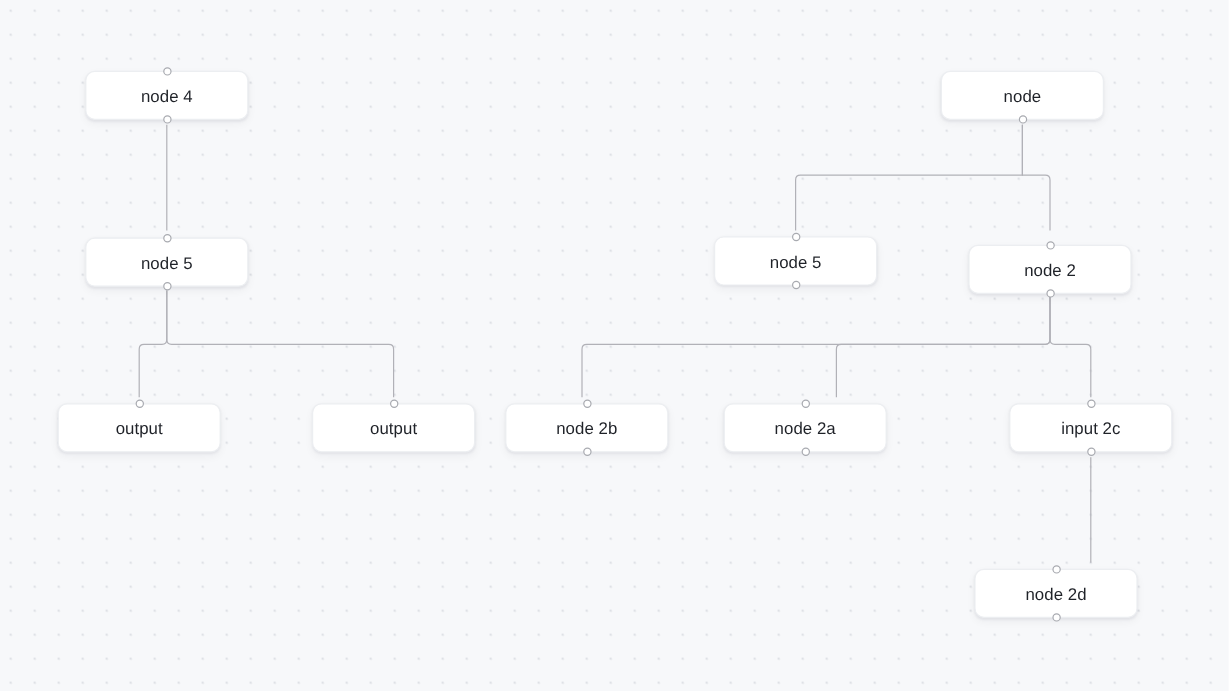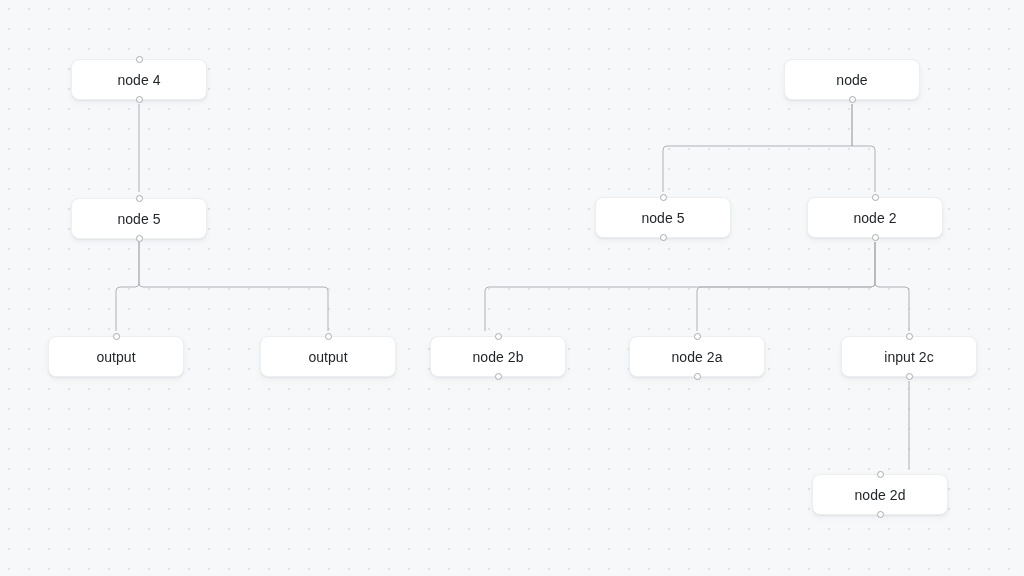--- a/index.html
+++ b/index.html
@@ -109,39 +109,39 @@
       <div class="rf-node" style="left: 71px; top: 198px; width: 136px; height: 41px;">
         <div class="rf-handle top"></div>
         <span class="rf-node-label">node 5</span>
         <div class="rf-handle bottom"></div>
       </div>
       <div class="rf-node" style="left: 595px; top: 197px; width: 136px; height: 41px;">
         <div class="rf-handle top"></div>
         <span class="rf-node-label">node 5</span>
         <div class="rf-handle bottom"></div>
       </div>
-      <div class="rf-node" style="left: 807px; top: 197px; width: 136px; height: 41px;">
+      <div class="rf-node" style="left: 807px; top: 204px; width: 136px; height: 41px;">
         <div class="rf-handle top"></div>
         <span class="rf-node-label">node 2</span>
         <div class="rf-handle bottom"></div>
       </div>
       <div class="rf-node" style="left: 48px; top: 336px; width: 136px; height: 41px;">
         <div class="rf-handle top"></div>
         <span class="rf-node-label">output</span>
       </div>
       <div class="rf-node" style="left: 260px; top: 336px; width: 136px; height: 41px;">
         <div class="rf-handle top"></div>
         <span class="rf-node-label">output</span>
       </div>
-      <div class="rf-node" style="left: 430px; top: 336px; width: 136px; height: 41px;">
+      <div class="rf-node" style="left: 421px; top: 336px; width: 136px; height: 41px;">
         <div class="rf-handle top"></div>
         <span class="rf-node-label">node 2b</span>
         <div class="rf-handle bottom"></div>
       </div>
-      <div class="rf-node" style="left: 629px; top: 336px; width: 136px; height: 41px;">
+      <div class="rf-node" style="left: 603px; top: 336px; width: 136px; height: 41px;">
         <div class="rf-handle top"></div>
         <span class="rf-node-label">node 2a</span>
         <div class="rf-handle bottom"></div>
       </div>
       <div class="rf-node" style="left: 841px; top: 336px; width: 136px; height: 41px;">
         <div class="rf-handle top"></div>
         <span class="rf-node-label">input 2c</span>
         <div class="rf-handle bottom"></div>
       </div>
       <div class="rf-node" style="left: 812px; top: 474px; width: 136px; height: 41px;">

